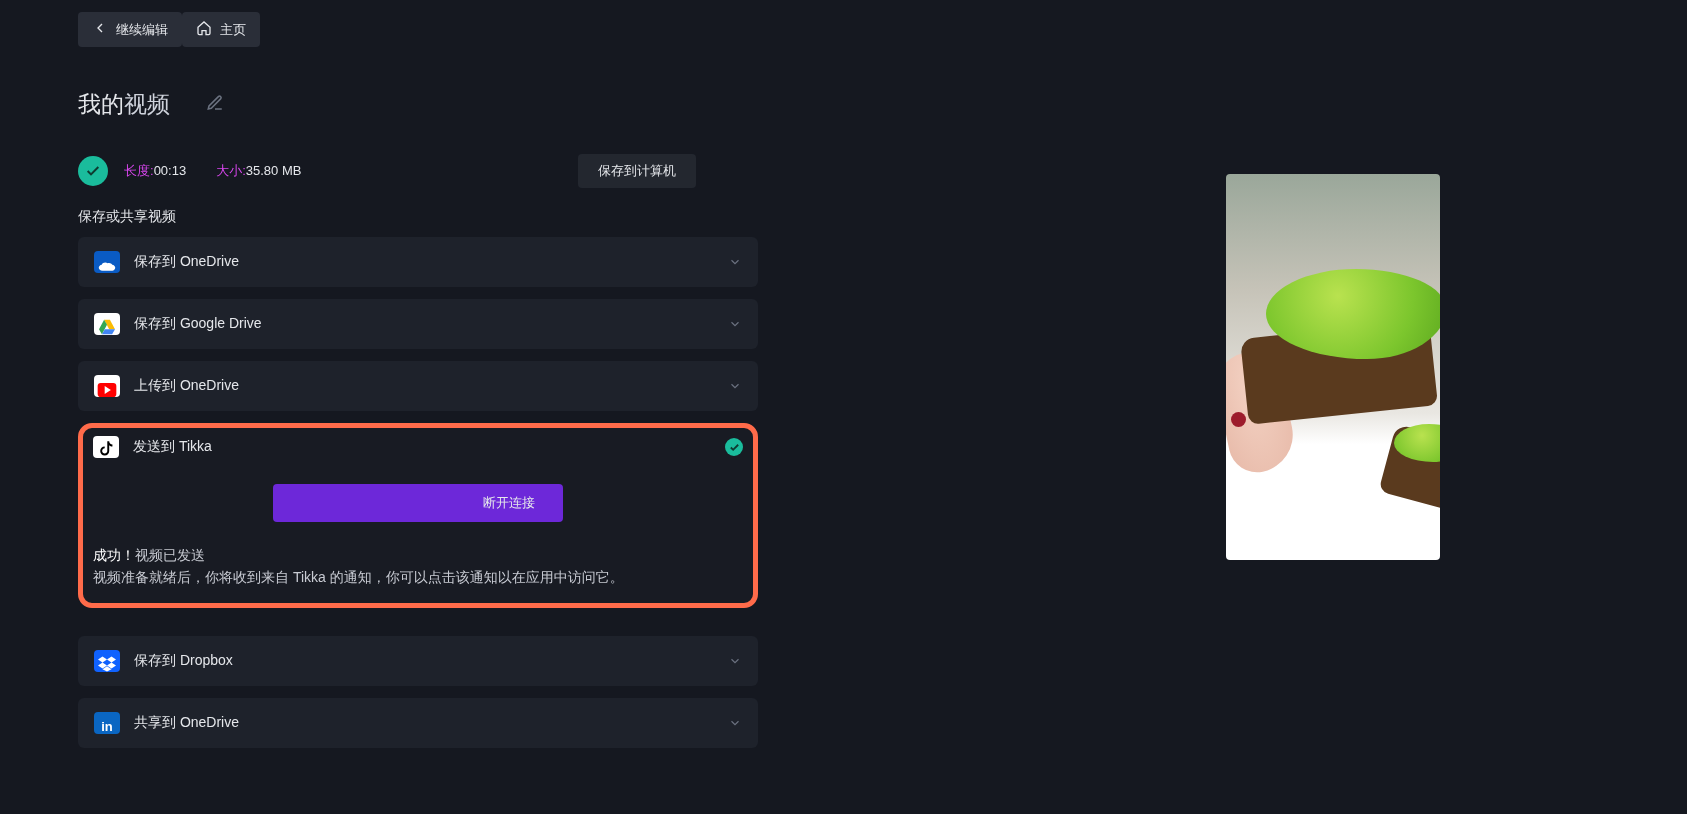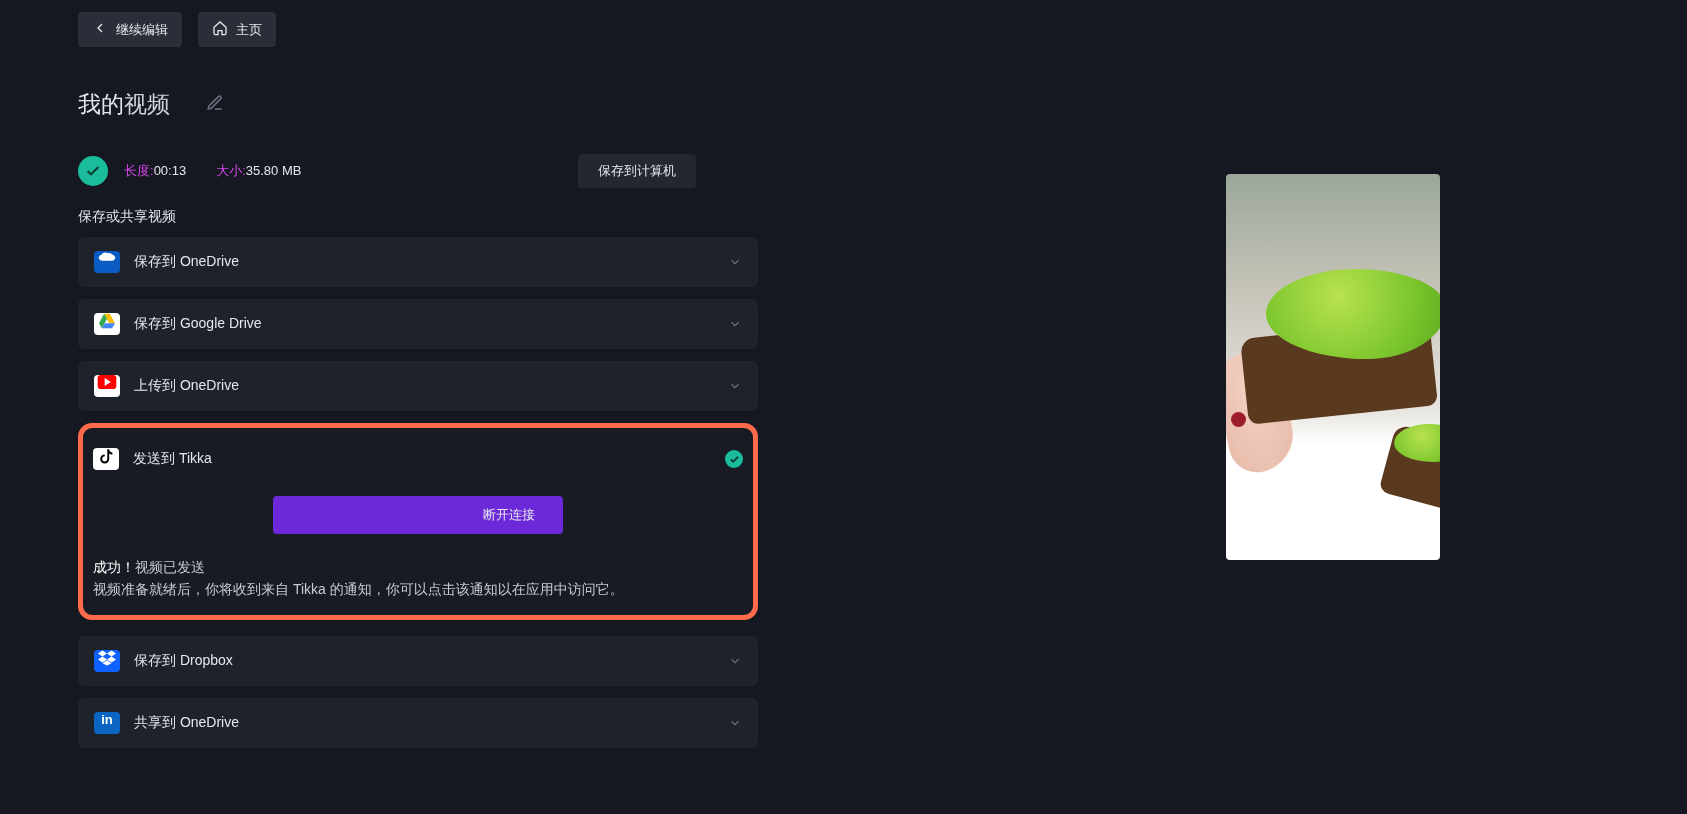--- a/index.html
+++ b/index.html
@@ -19,21 +19,21 @@
     flex: 0 0 680px;
   }
   .right {
     flex: 1;
     display: flex;
     justify-content: center;
     padding-top: 162px;
     padding-left: 260px;
   }
   
-  .topbar { display: flex; gap: 16px; margin-bottom: 42px; }
+  .topbar { display: flex; margin-bottom: 42px; }
   .topbtn {
     background: #2a2e38;
     border-radius: 4px;
     padding: 8px 14px;
     display: flex;
     align-items: center;
     gap: 8px;
     font-size: 13px;
     cursor: pointer;
   }
@@ -80,36 +80,36 @@
     cursor: pointer;
     position: relative;
   }
   .share-row .chev {
     margin-left: auto;
     color: #6b7280;
   }
   .brand-icon {
     width: 26px; height: 22px;
     border-radius: 4px;
-    display: flex; align-items: flex-start; justify-content: center;
+    display: flex; align-items: flex-end; justify-content: center;
     font-size: 13px; font-weight: bold;
   }
   .ic-onedrive { background:#0a5bc4; }
   .ic-gdrive   { background:#ffffff; }
   .ic-youtube  { background:#ffffff; }
   .ic-tiktok   { background:#ffffff; }
   .ic-dropbox  { background:#1062fe; }
   .ic-linkedin { background:#0a66c2; color:#fff; }
   .row-label { font-size: 14px; }
   
   .hl-wrap {
     border: 5px solid #ff6b4a;
     border-radius: 14px;
-    padding: 20px 10px 14px 10px;
-    margin-bottom: 16px;
+    padding: 8px 10px 14px 10px;
+    margin-bottom: 28px;
     background: #181b23;
   }
   .hl-head {
     display: flex;
     align-items: center;
     gap: 14px;
     margin-bottom: 26px;
   }
   .hl-head .mini-check {
     margin-left: auto;

